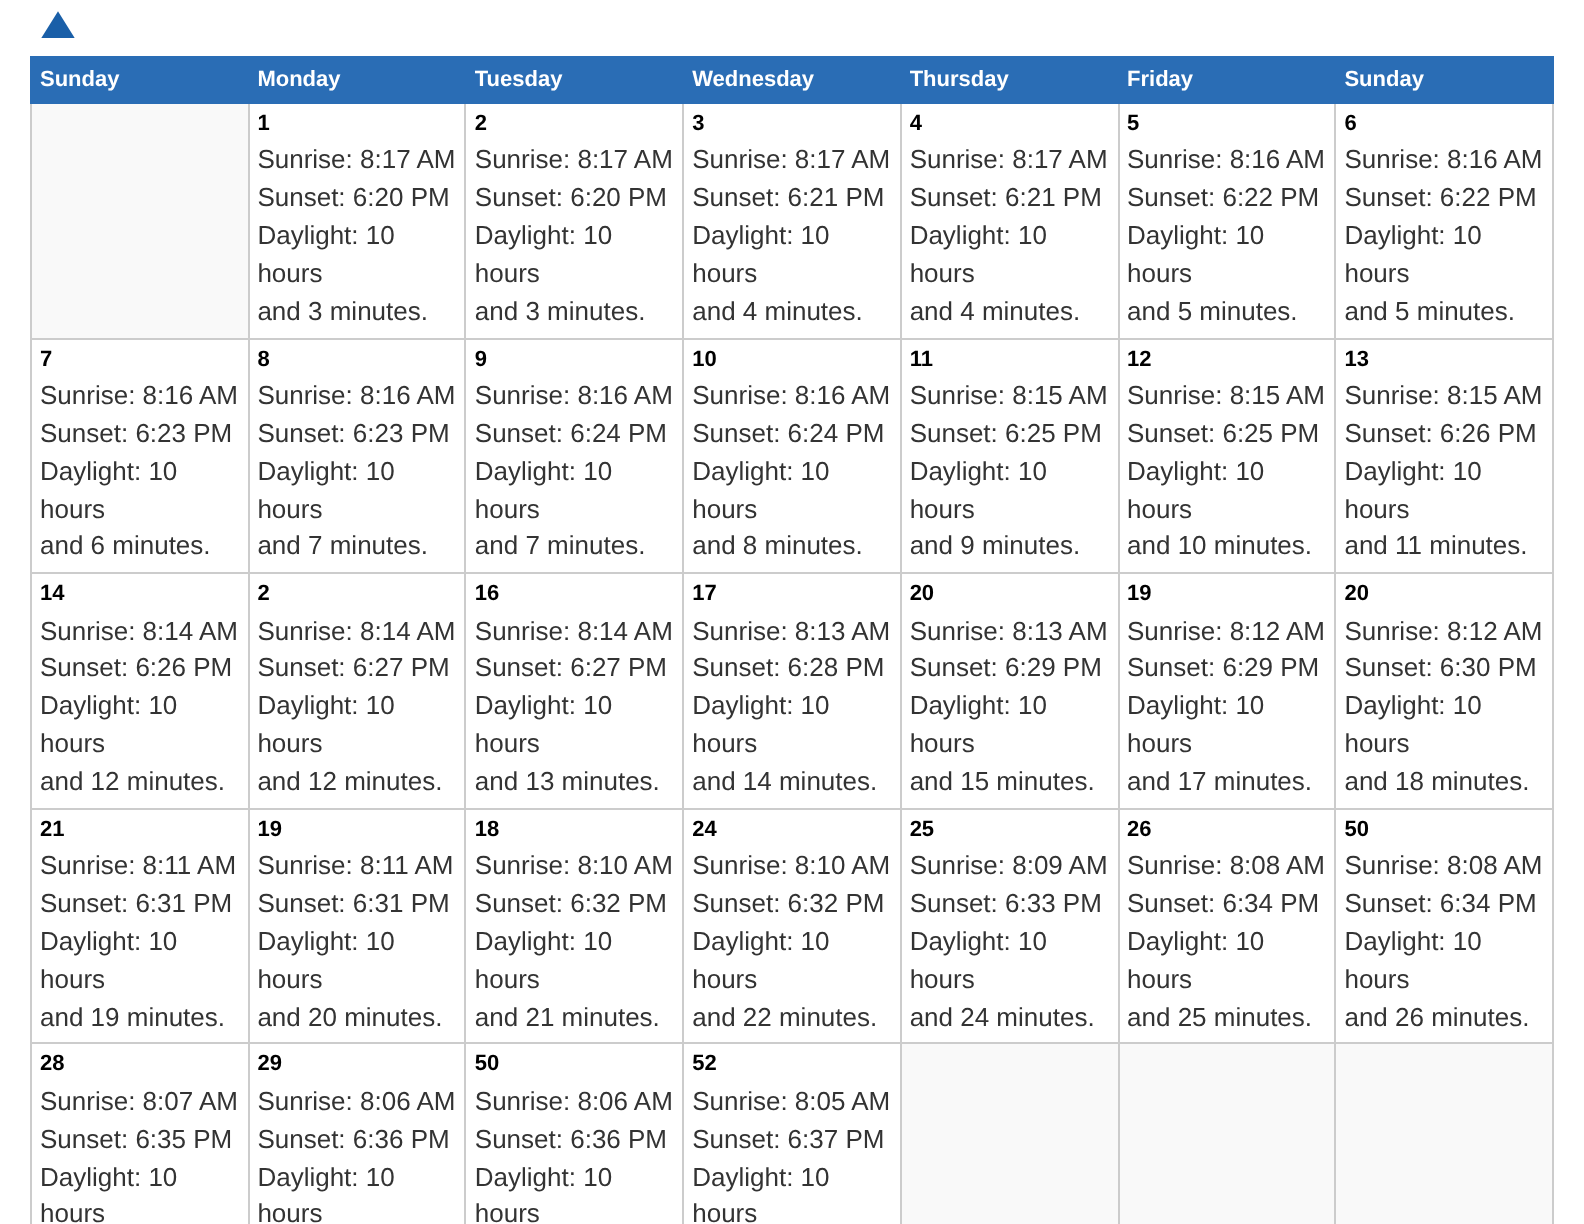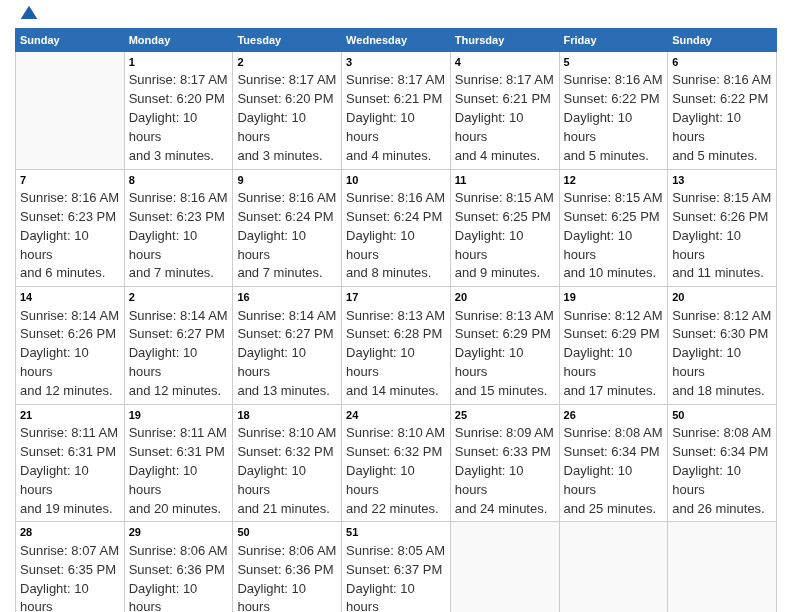--- a/index.html
+++ b/index.html
@@ -257,21 +257,21 @@
           </td>
           <td>
             <span class="day-number">29</span>
             <div class="day-info">Sunrise: 8:06 AM<br>Sunset: 6:36 PM<br>Daylight: 10 hours<br>and 29 minutes.</div>
           </td>
           <td>
             <span class="day-number">50</span>
             <div class="day-info">Sunrise: 8:06 AM<br>Sunset: 6:36 PM<br>Daylight: 10 hours<br>and 30 minutes.</div>
           </td>
           <td>
-            <span class="day-number">51</span>
+            <span class="day-number">52</span>
             <div class="day-info">Sunrise: 8:05 AM<br>Sunset: 6:37 PM<br>Daylight: 10 hours<br>and 32 minutes.</div>
           </td>
           <td class="empty"></td>
           <td class="empty"></td>
           <td class="empty"></td>
         </tr>
       </tbody>
   </table>
 </div>
 

